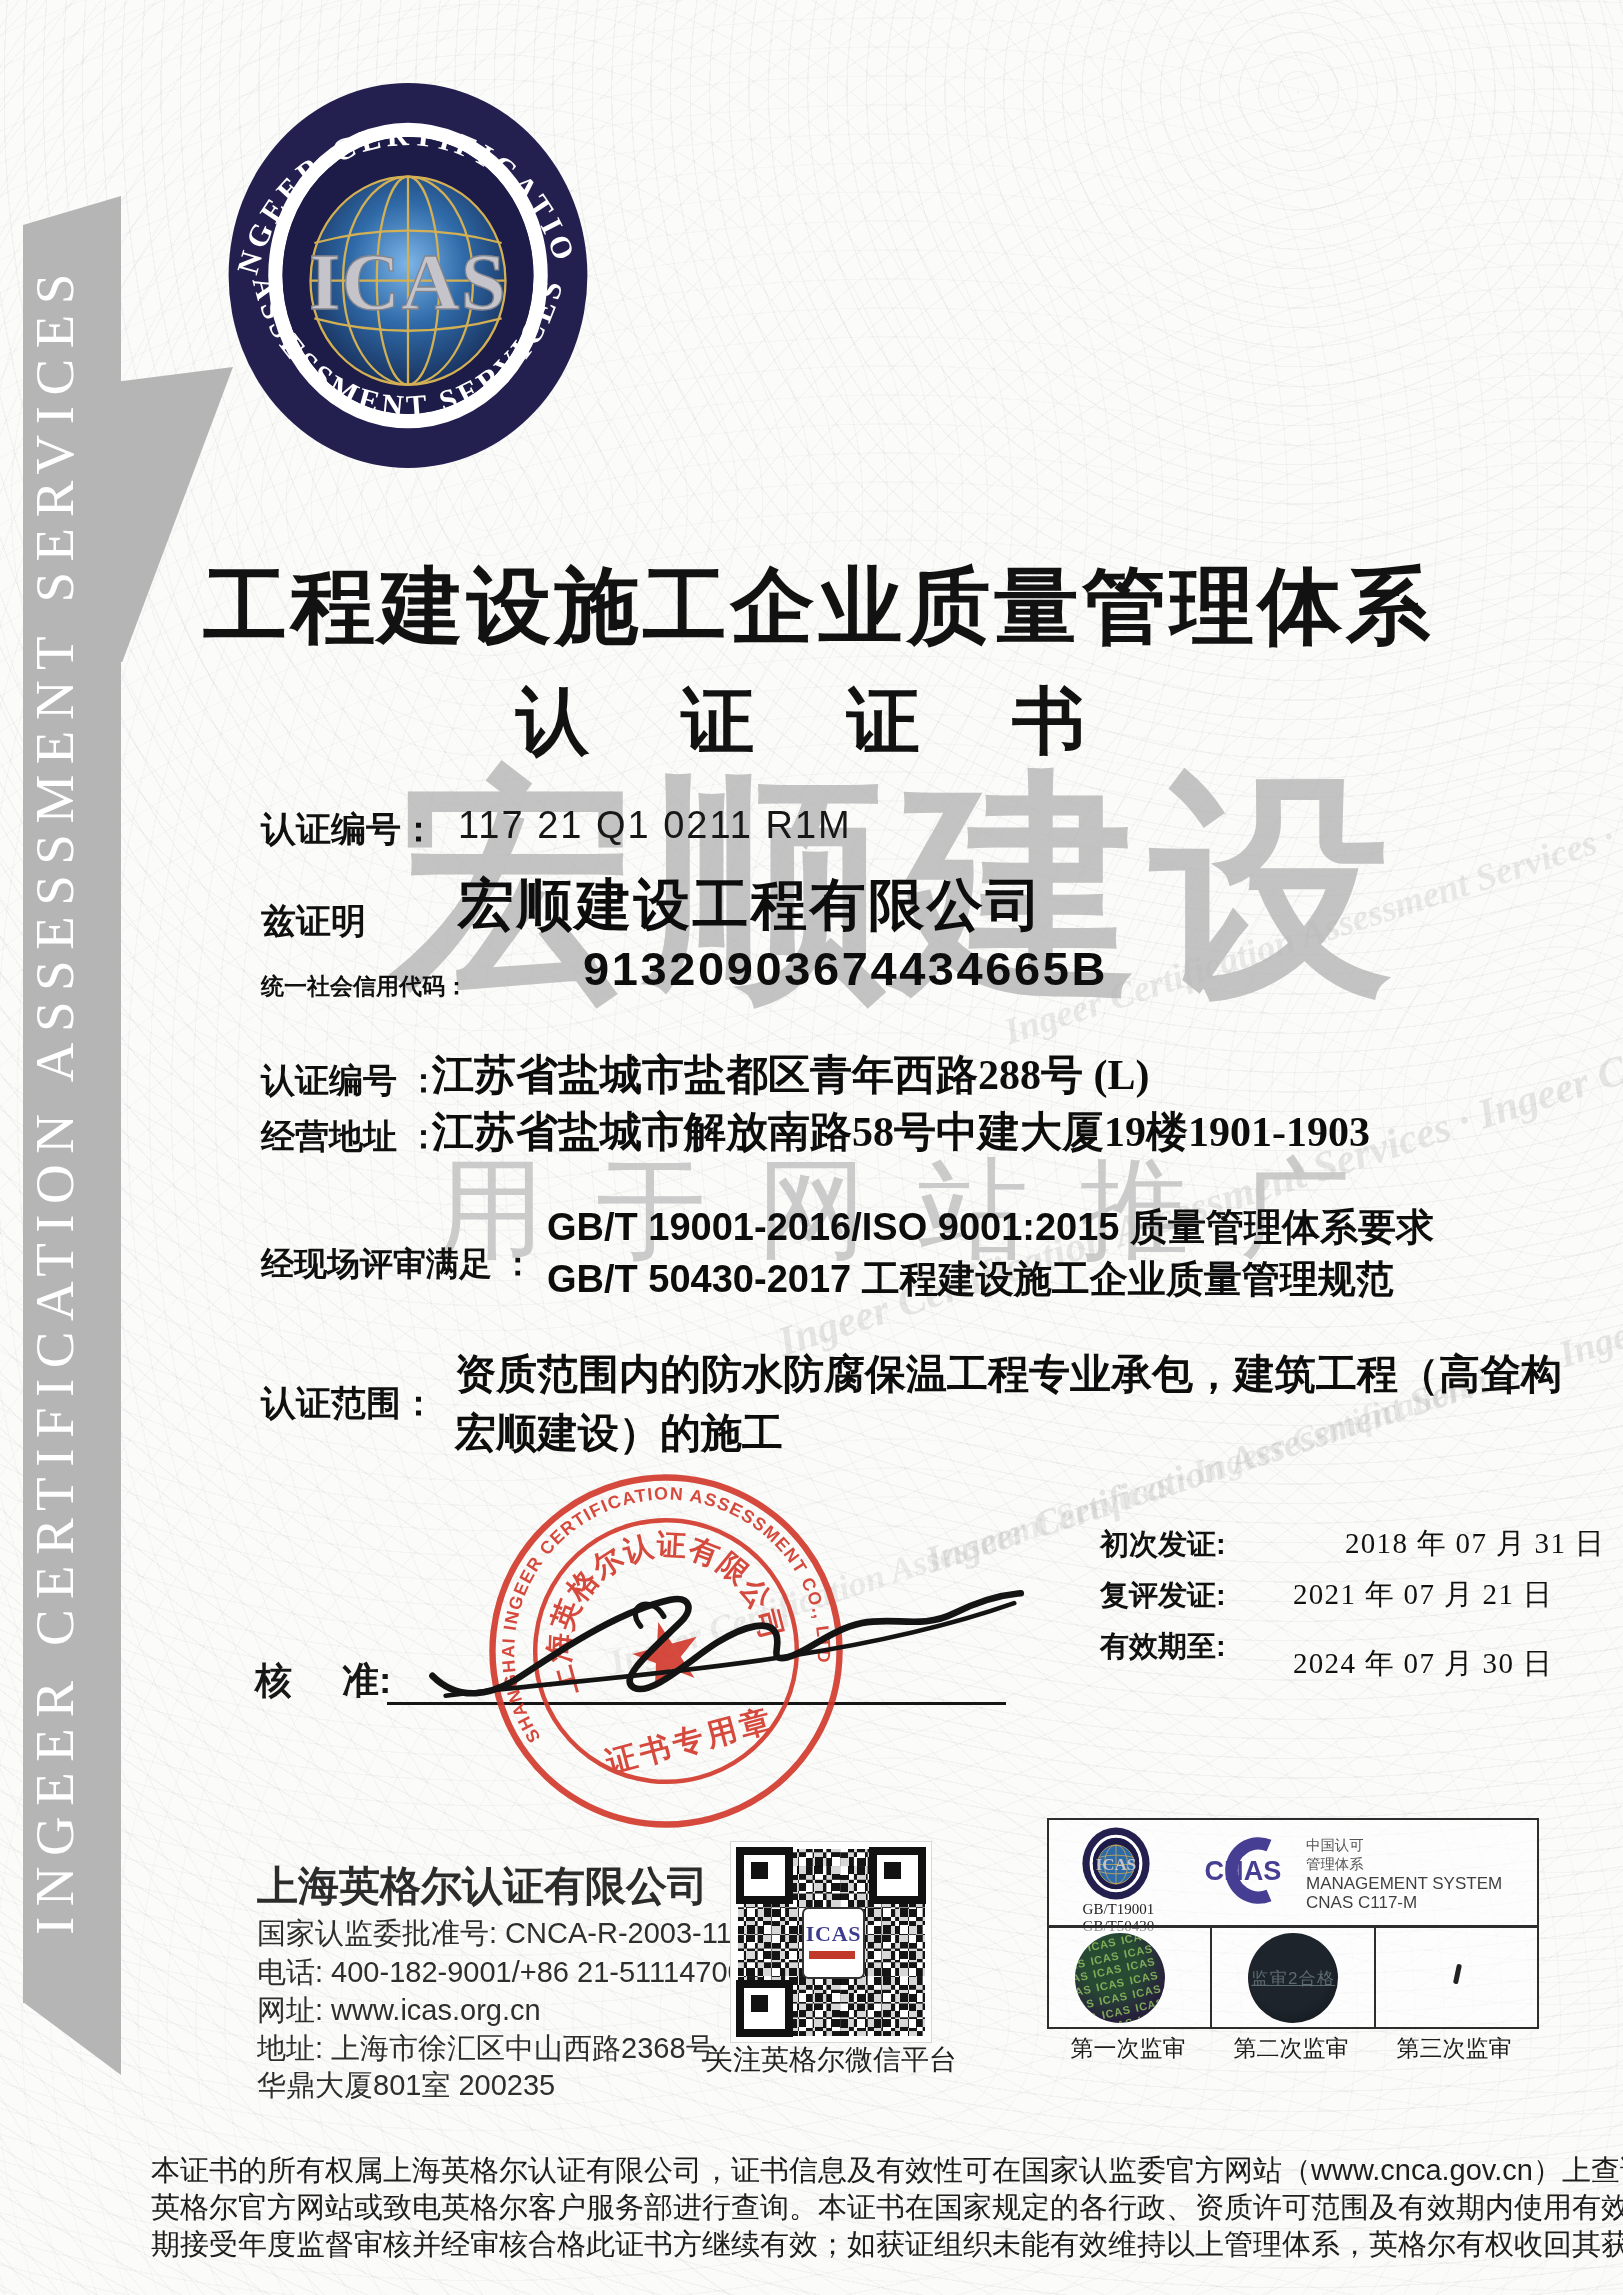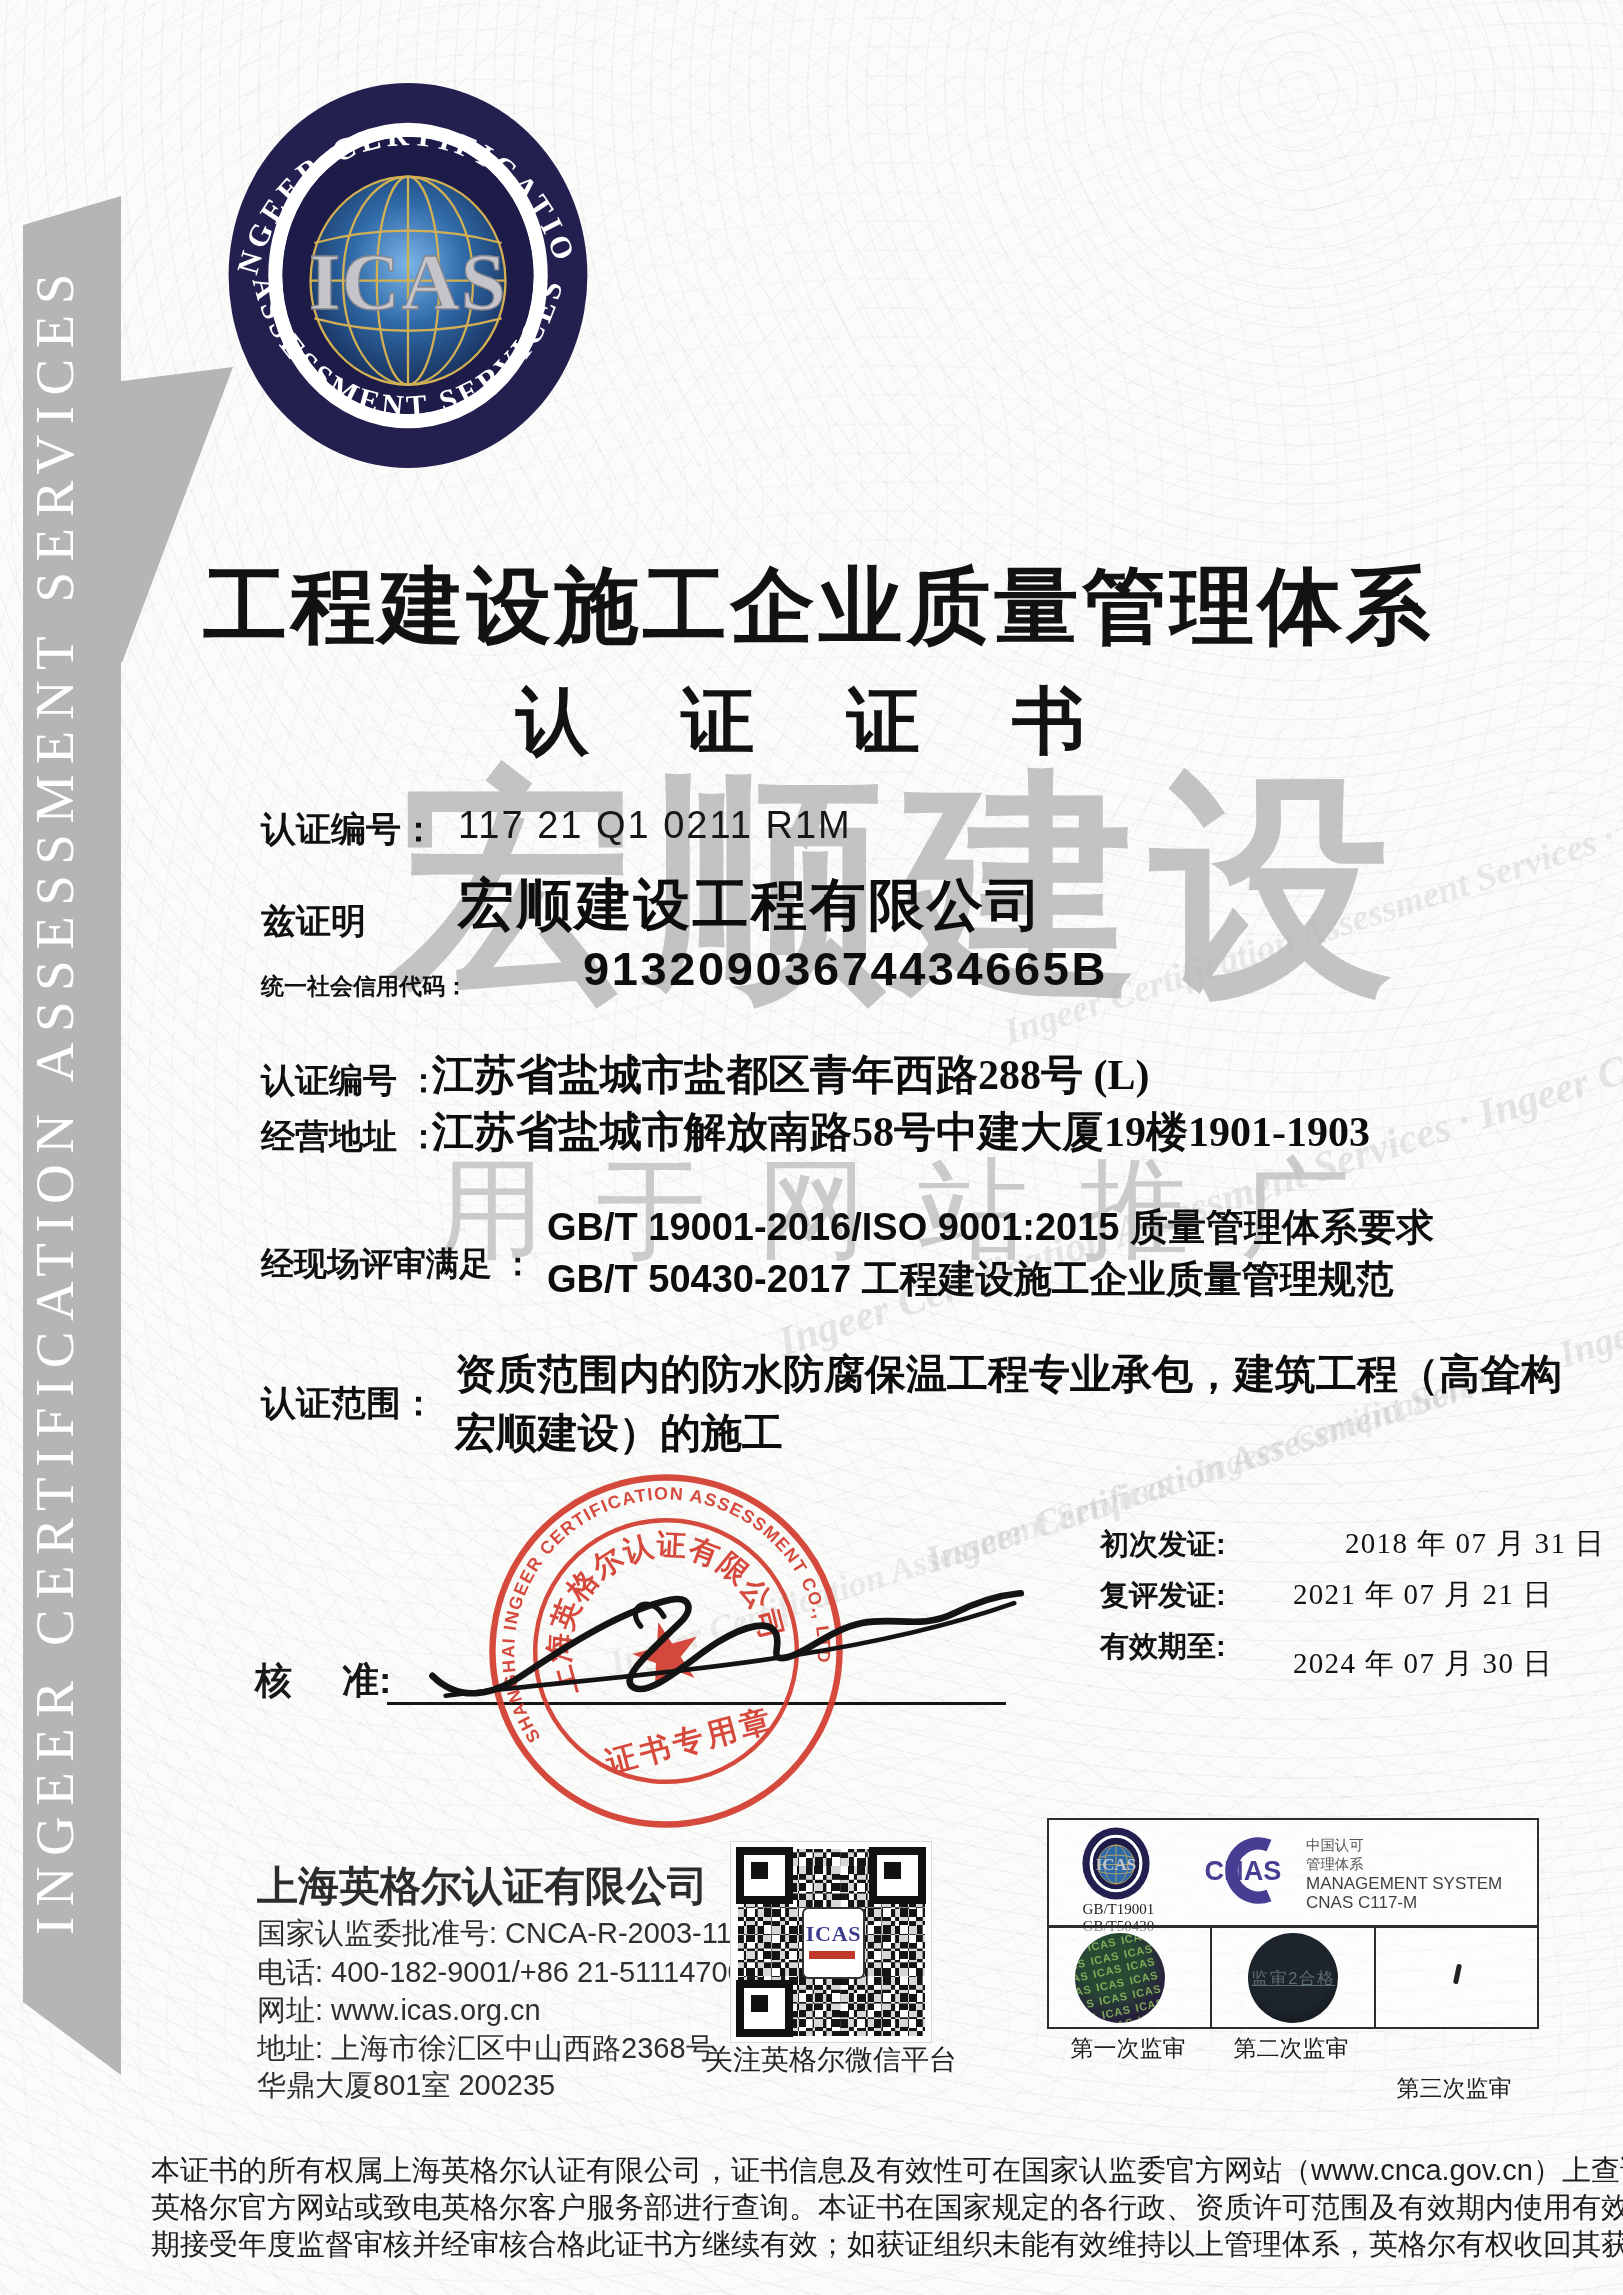--- a/index.html
+++ b/index.html
@@ -171,21 +171,21 @@
   #sticker2{
     position:absolute; left:36px; top:5.2px; width:90px; height:90px; border-radius:50%;
     background:radial-gradient(circle at 45% 40%, #1d242b 0 55%, #0e1318 100%);
   }
   #sticker2-text{
     position:absolute; left:0; top:34px; width:100%; text-align:center;
     font-size:17px; color:#5d6b72; letter-spacing:1.3px;text-decoration:underline;
   }
   #sticker3-mark{position:absolute; left:79px; top:36px; width:4.6px; height:19.6px; background:#222; transform:rotate(12deg); border-radius:2px;}
   .surv-label{position:absolute; top:2033px; width:162px; text-align:center; font-size:23px; color:#1d1d1d; z-index:3;}
-  #surv-l1{left:1047px;} #surv-l2{left:1210px;} #surv-l3{left:1373px;margin-top:40px;}
+  #surv-l1{left:1047px;} #surv-l2{left:1210px;} #surv-l3{left:1373px;}
 
   
   .footer-line{left:151px; width:1388px; font-size:29px; color:#1d1d1d; z-index:3; white-space:nowrap;}
   #footer1{top:2151px;} #footer2{top:2188px;} #footer3{top:2225px;}
 
   
   text{user-select:none;}
 </style>
 </head>
 <body>

